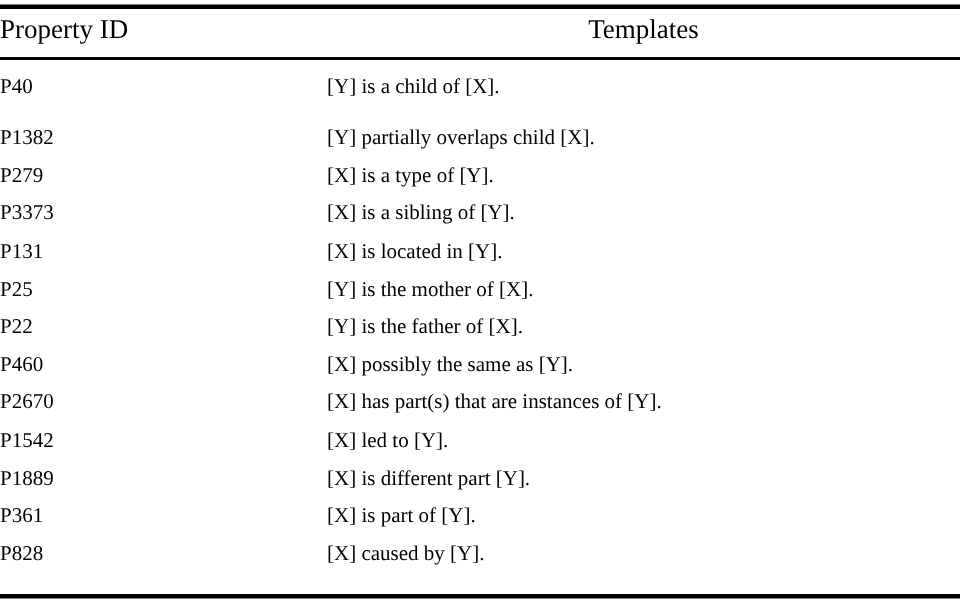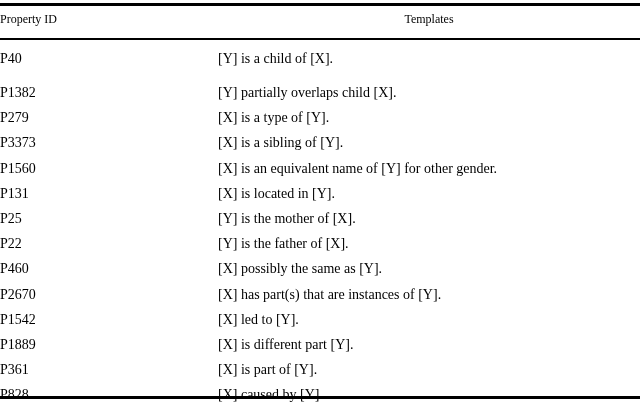--- a/index.html
+++ b/index.html
@@ -53,21 +53,21 @@
     margin: 0;
     text-align: left;
     vertical-align: baseline;
     font-weight: normal;
     white-space: nowrap;
     overflow: visible;
   }
 
   thead th {
     height: 38px;
-    font-size: 12px;
+    font-size: 18px;
     line-height: 38px;
     padding-left: 12px;
     box-sizing: border-box;
   }
   thead th.th-tpl { padding-left: 13px; text-align: center; }
 
   tbody td {
     height: 25.2px;
     font-size: 14px;
     line-height: 25.2px;
@@ -112,24 +112,20 @@
       </tr>
       <tr>
         <td class="td-id">P279</td>
         <td class="td-tpl">[X] is a type of [Y].</td>
       </tr>
       <tr>
         <td class="td-id">P3373</td>
         <td class="td-tpl">[X] is a sibling of [Y].</td>
       </tr>
       <tr>
-        <td class="td-id">P1560</td>
-        <td class="td-tpl">[X] is an equivalent name of [Y] for other gender.</td>
-      </tr>
-      <tr>
         <td class="td-id">P131</td>
         <td class="td-tpl">[X] is located in [Y].</td>
       </tr>
       <tr>
         <td class="td-id">P25</td>
         <td class="td-tpl">[Y] is the mother of [X].</td>
       </tr>
       <tr>
         <td class="td-id">P22</td>
         <td class="td-tpl">[Y] is the father of [X].</td>

